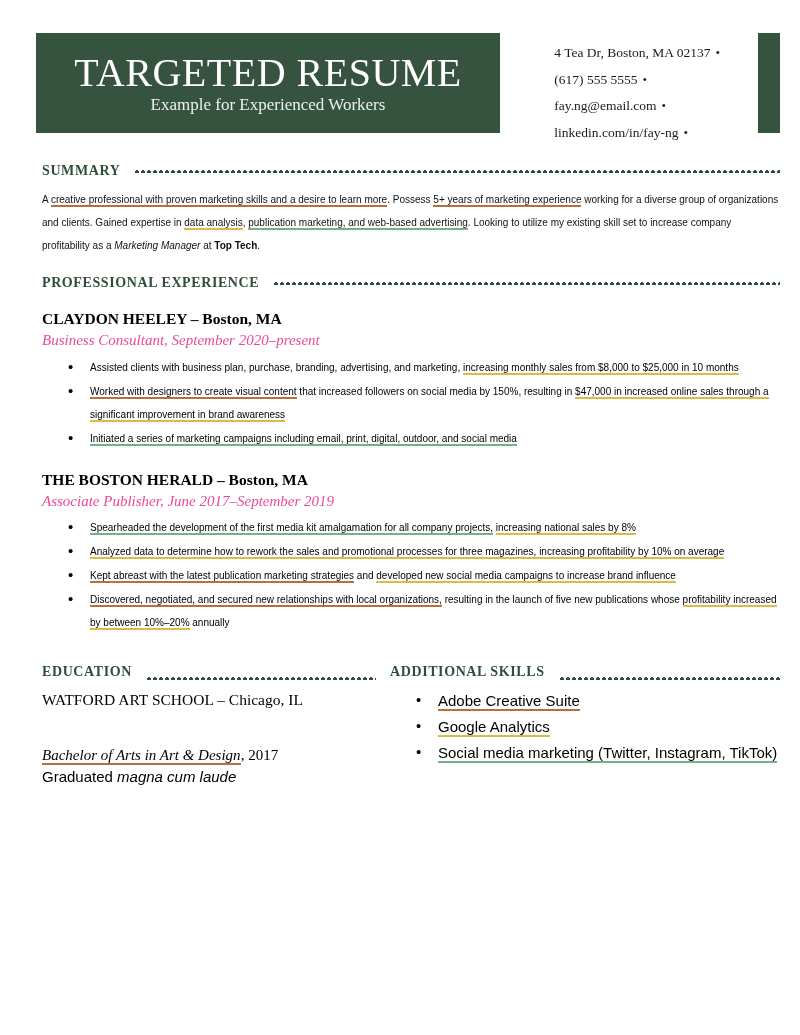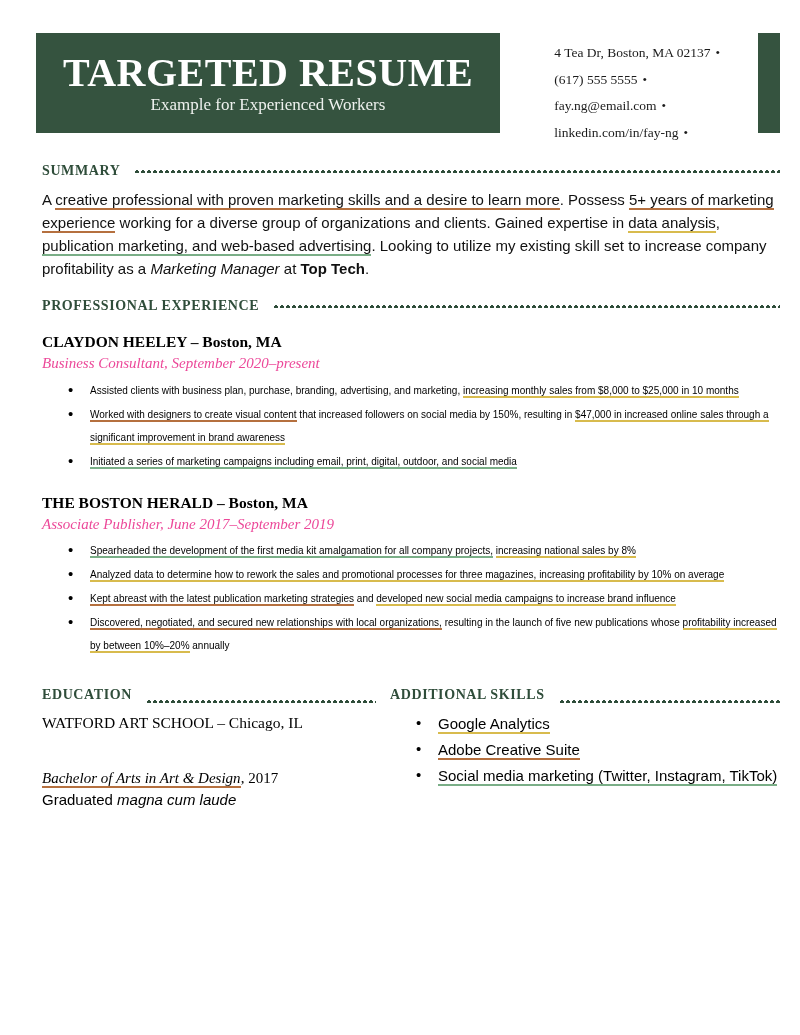--- a/index.html
+++ b/index.html
@@ -37,21 +37,21 @@
     height: 100px;
     background: #35533f;
     display: flex;
     flex-direction: column;
     align-items: center;
     justify-content: center;
     box-sizing: border-box;
   }
   .name-title {
     font-family: "Liberation Serif", "DejaVu Serif", serif;
-    font-weight: bold;
+    font-weight: normal;
     font-size: 40px;
     letter-spacing: 0.5px;
     color: #ffffff;
     line-height: 1.05;
     margin: 0 0 2px 0;
     white-space: nowrap;
   }
   .name-sub {
     font-family: "Liberation Serif", "DejaVu Serif", serif;
     font-size: 17px;
@@ -112,21 +112,21 @@
     height: 4px;
     background-image: radial-gradient(circle, #2f4d3a 50%, rgba(0,0,0,0) 52%);
     background-size: 6px 4px;
     background-position: 0 1px;
     background-repeat: repeat-x;
   }
 
   
   .summary-text {
     font-family: "Liberation Sans Narrow", "Liberation Sans", sans-serif;
-    font-size: 15px;
+    font-size: 10px;
     line-height: 23px;
     color: #111111;
     text-align: left;
   }
 
   .job { margin-top: 18px; }
   .job + .job { margin-top: 20px; }
   .job-company {
     font-family: "Liberation Serif", "DejaVu Serif", serif;
     font-weight: bold;
@@ -297,20 +297,20 @@
       <div class="edu-degree"><span class="hl hl-orange deg-it">Bachelor of Arts in Art &amp; Design</span><span>, 2017</span></div>
       <div class="edu-note"><span>Graduated </span><em class="it">magna cum laude</em></div>
     </div>
 
     <div class="col-right">
       <div class="sec-head">
         <div class="sec-head-label">ADDITIONAL SKILLS</div>
         <div class="sec-dots"></div>
       </div>
       <ul class="skills" id="skills-container">
+          <li><span class="hl hl-orange">Adobe Creative Suite</span></li>
           <li><span class="hl hl-yellow">Google Analytics</span></li>
-          <li><span class="hl hl-orange">Adobe Creative Suite</span></li>
           <li><span class="hl hl-green">Social media marketing (Twitter, Instagram, TikTok)</span></li>
         </ul>
     </div>
   </div>
 
 </div>
 
 </body></html>

